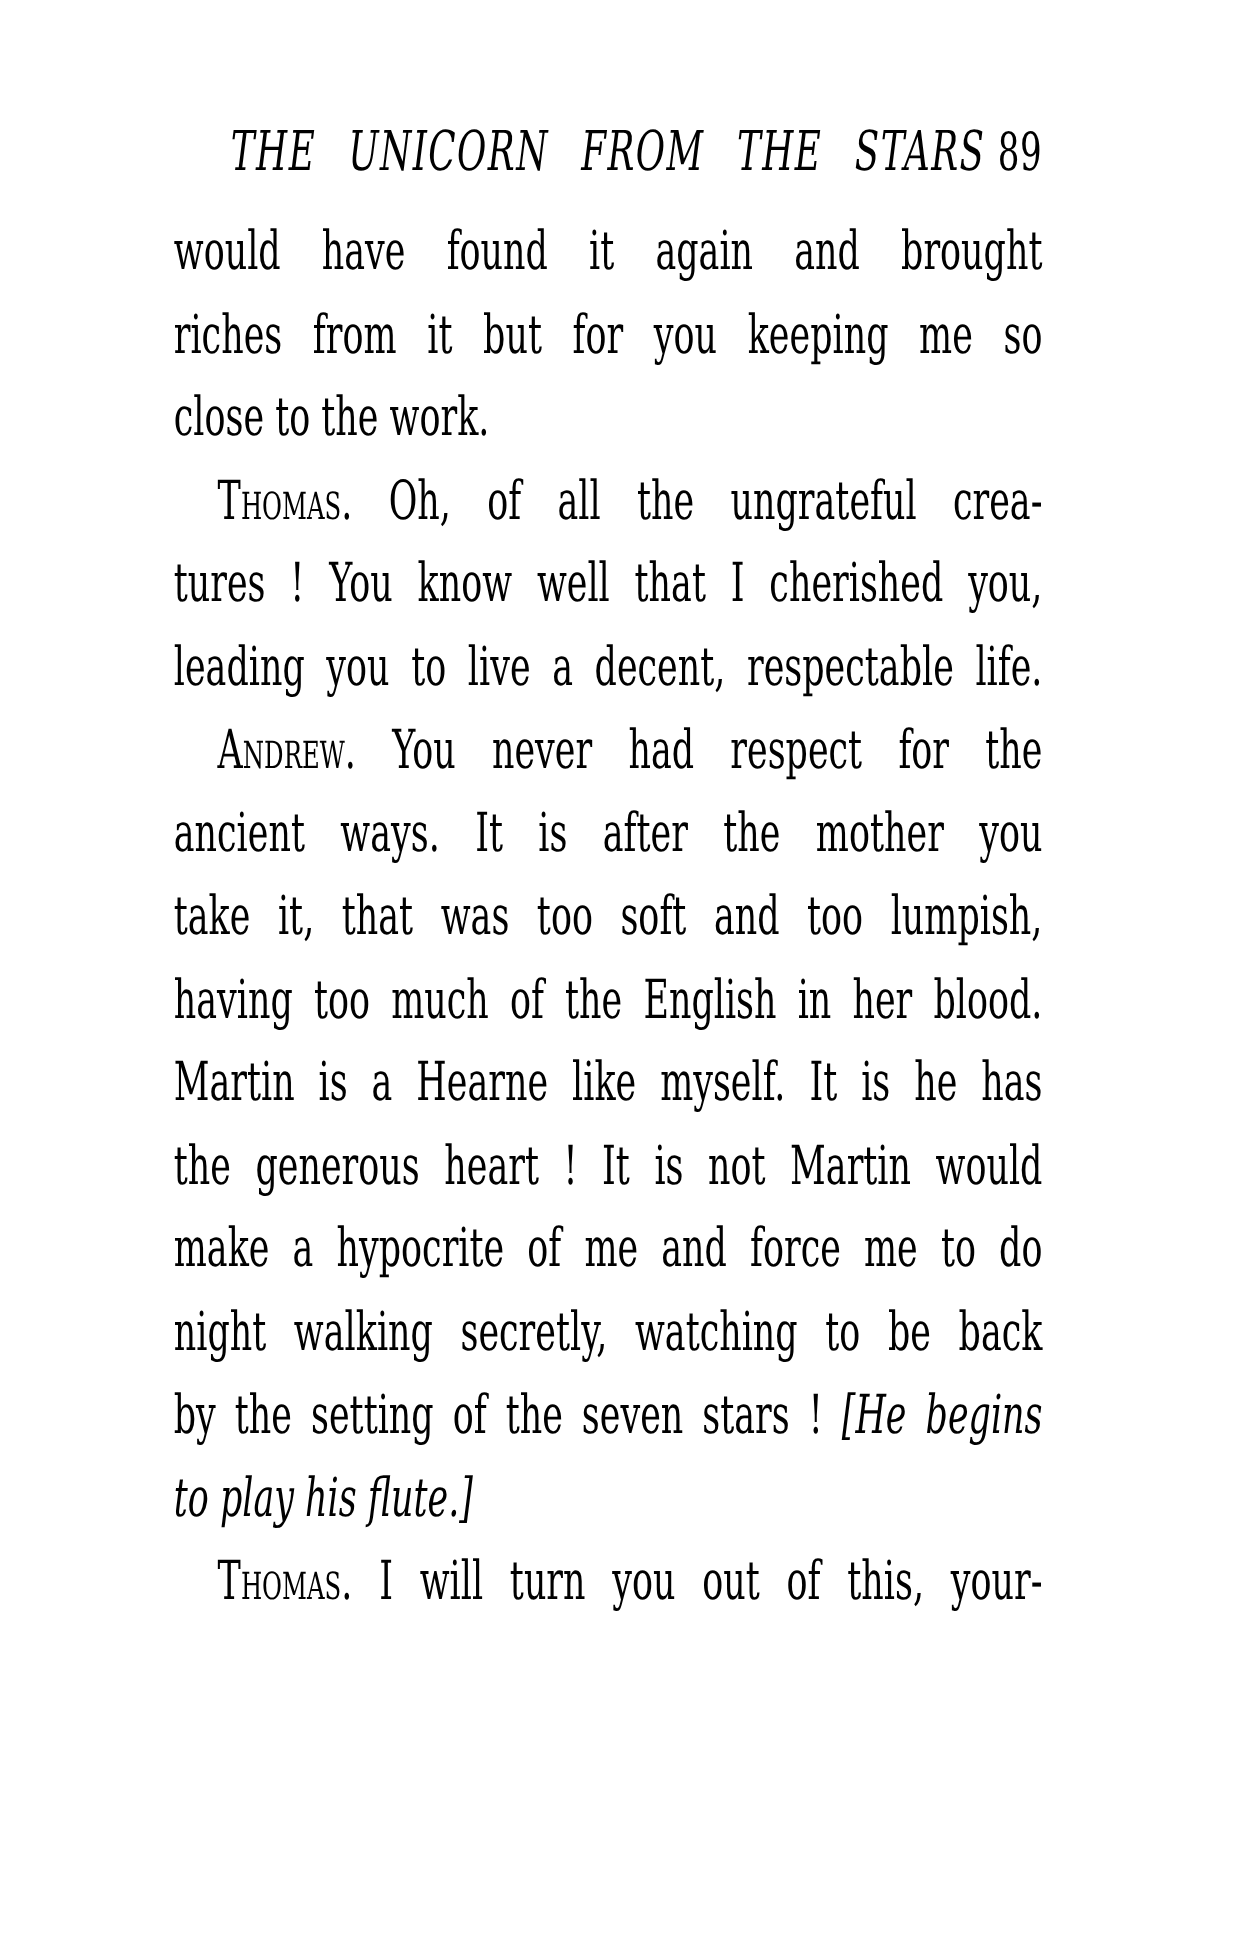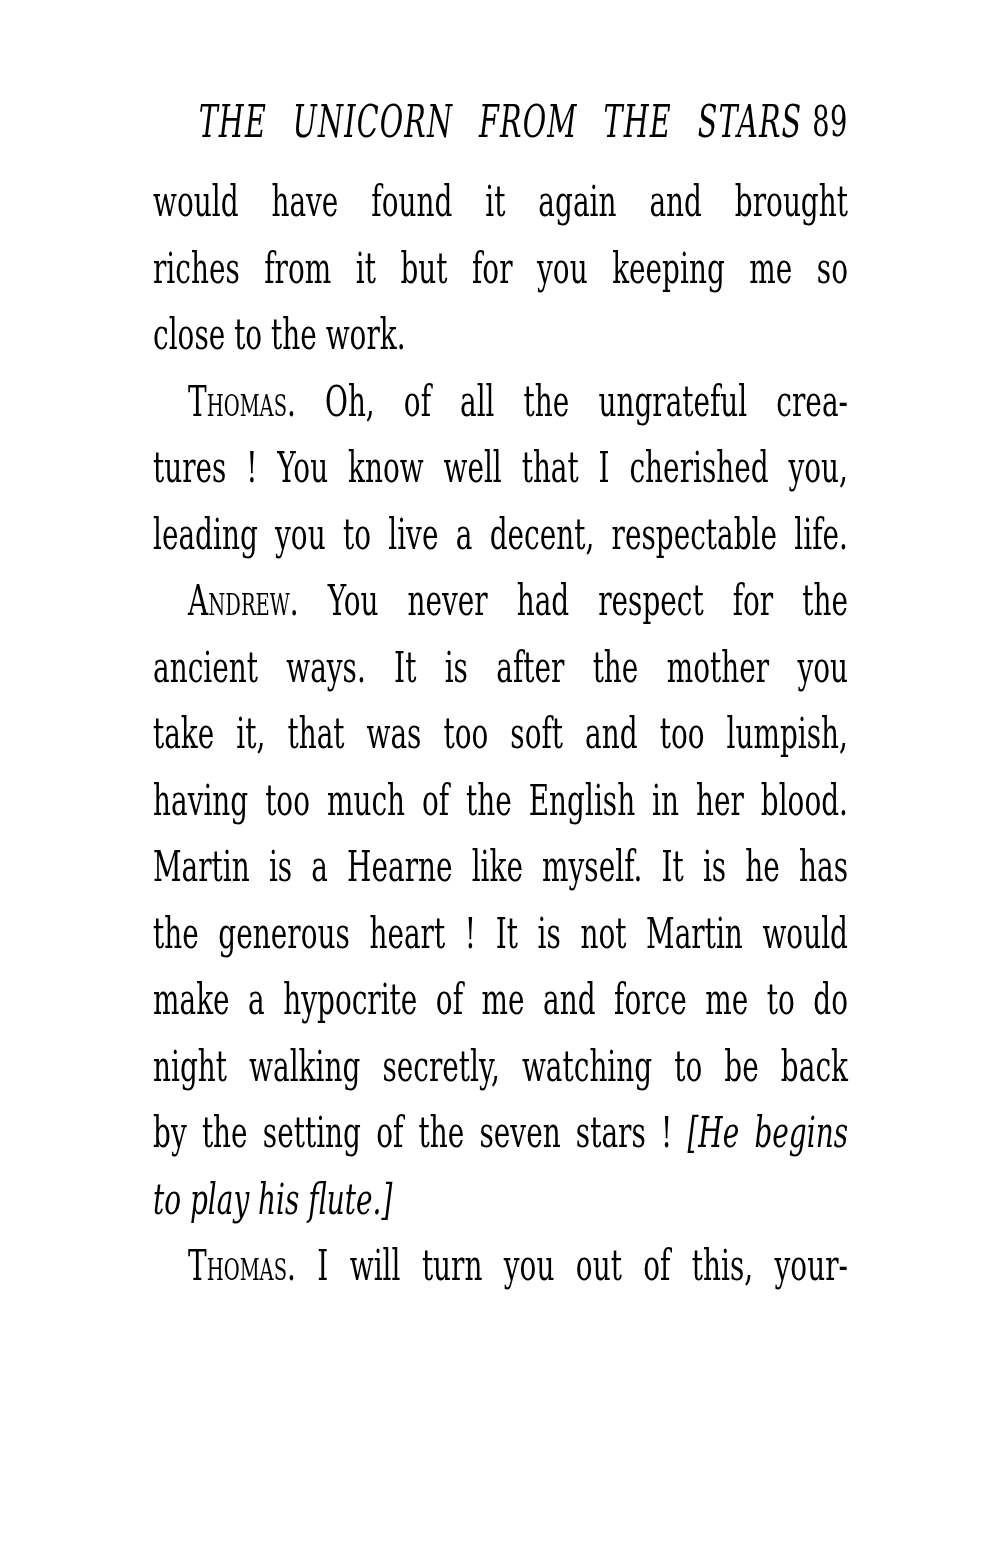--- a/index.html
+++ b/index.html
@@ -7,21 +7,21 @@
     position: relative;
     width: 1000px;
     height: 1559px;
     background: #ffffff;
     color: #000000;
     font-family: "DejaVu Serif", serif;
     overflow: hidden;
   }
   .content {
     position: absolute;
-    left: 153px;
+    left: 139px;
     top: 99px;
     width: 695px;
   }
   
   .scalebox {
     width: 1070px;
     transform: scaleX(0.6495);
     transform-origin: 0 0;
   }
   .running-head {

